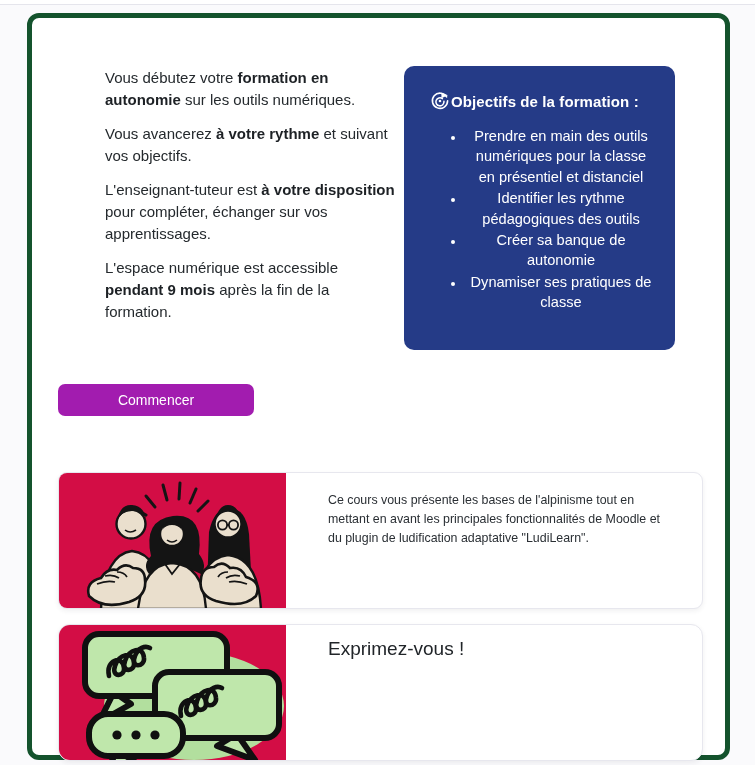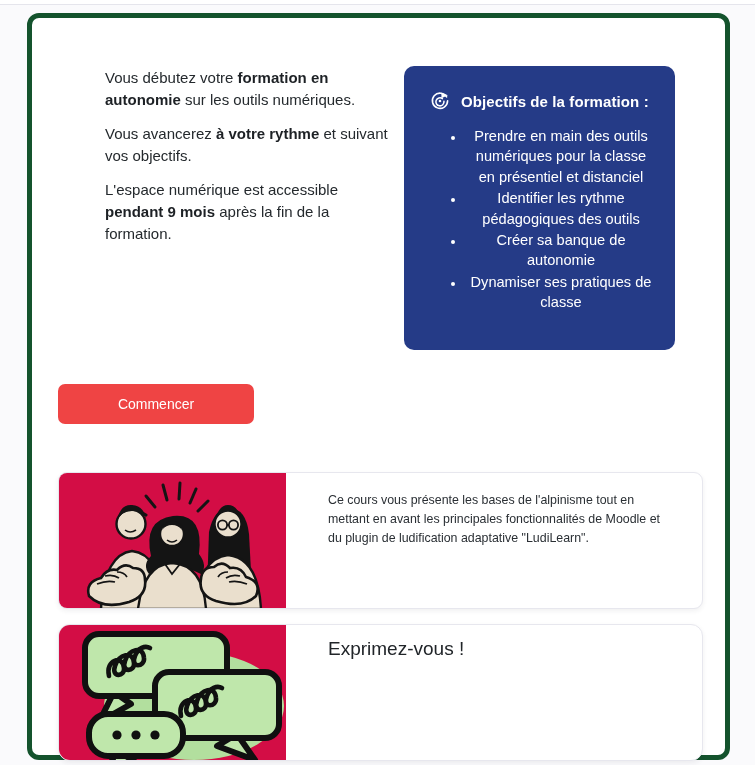--- a/index.html
+++ b/index.html
@@ -22,30 +22,30 @@
     font-size:15px;line-height:22px;color:#24292d;
   }
   .intro-text p{margin:0 0 12px 0;}
   .intro-text strong{font-weight:700;color:#1d2125;}
   
   .objectives-box{
     position:absolute;left:372px;top:48px;width:271px;height:284px;
     background:#253b87;border-radius:10px;color:#fff;
     box-sizing:border-box;padding:24px 20px 0 25px;
   }
-  .obj-header{display:flex;align-items:center;gap:10px;}
+  .obj-header{display:flex;align-items:center;}
   .obj-icon{width:22px;height:22px;flex:0 0 22px;display:inline-block;}
   .obj-title{font-size:15px;font-weight:700;letter-spacing:.1px;}
   .objectives-box ul{margin:14px 0 0 0;padding:0 0 0 36px;font-size:14.6px;line-height:20.4px;}
   .objectives-box li{margin:0 0 1px 0;padding-left:2px;text-align:center;}
   .objectives-box li::marker{font-size:12px;}
   
   .start-btn{
-    position:absolute;left:26px;top:366px;width:196px;height:40px;
-    background:#ef4444;border:none;border-radius:7px;
+    position:absolute;left:26px;top:366px;width:196px;height:32px;
+    background:#a21caf;border:none;border-radius:7px;
     color:#ffffff;font-size:14px;font-family:"Liberation Sans",sans-serif;
     cursor:pointer;display:flex;align-items:center;justify-content:center;
   }
   
   .section-card{
     position:absolute;left:26px;width:645px;height:137px;
     background:#fff;border:1px solid #e7e7ee;border-radius:9px;
     box-shadow:0 2px 5px rgba(40,40,60,.07);
     box-sizing:border-box;display:flex;overflow:hidden;cursor:pointer;
   }
@@ -61,20 +61,21 @@
 <body>
 
 <div class="top-line"></div>
 <div class="page-bg"></div>
 
 <div class="main-card">
 
   <div class="intro-text">
     <p><span>Vous débutez votre </span><strong>formation en autonomie</strong><span> sur les outils numériques.</span></p>
     <p><span>Vous avancerez </span><strong>à votre rythme</strong><span> et suivant vos objectifs.</span></p>
+    <p><span>L'enseignant-tuteur est </span><strong>à votre disposition</strong><span> pour compléter, échanger sur vos apprentissages.</span></p>
     <p><span>L'espace numérique est accessible </span><strong>pendant 9 mois</strong><span> après la fin de la formation.</span></p>
   </div>
 
   <div class="objectives-box">
     <div class="obj-header">
       <span class="obj-icon">
         <svg viewBox="0 0 24 24" width="22" height="22">
           <g fill="none" stroke="#ffffff" stroke-width="1.7" stroke-linecap="round">
             <path d="M19.2,7.6 A8.3,8.3 0 1 0 20.3,11.8"></path>
             <path d="M14.6,9.4 A4.4,4.4 0 1 0 16.3,12.4"></path>

